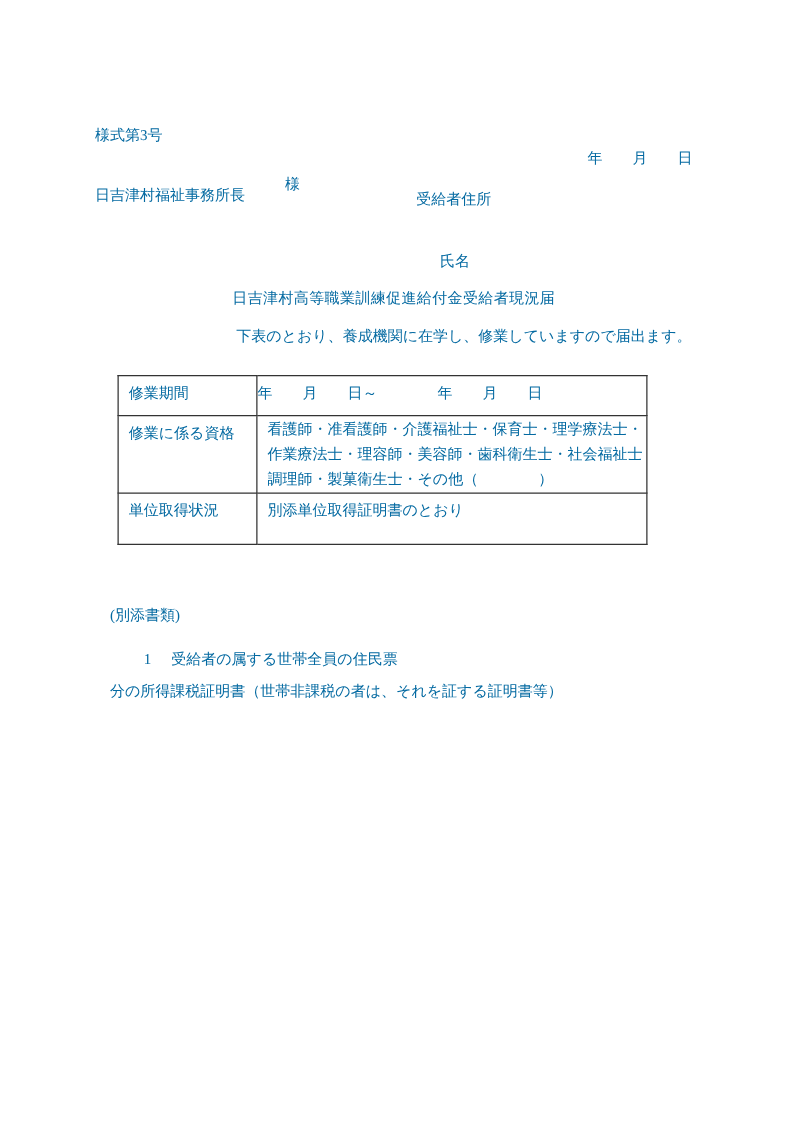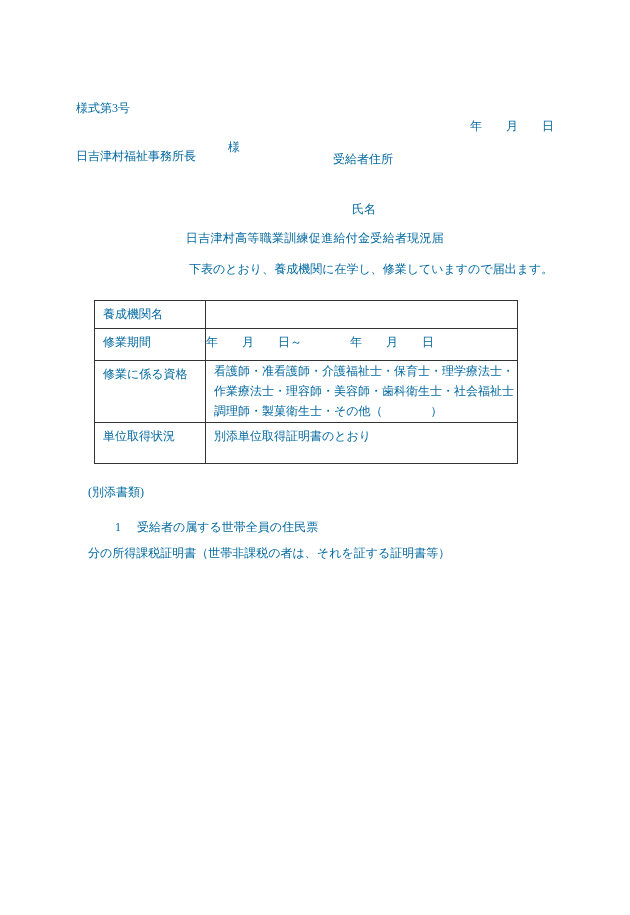--- a/index.html
+++ b/index.html
@@ -81,24 +81,20 @@
   <div class="line doc-title">日吉津村高等職業訓練促進給付金受給者現況届</div>
 
   <div class="line declaration">下表のとおり、養成機関に在学し、修業していますので届出ます。</div>
 
   <table class="form-table">
     <colgroup>
         <col class="c1">
         <col class="c2">
       </colgroup>
     <tbody>
-        <tr class="r1">
-      <td class="label-cell">養成機関名</td>
-      <td class="value-cell"></td>
-    </tr>
     <tr class="r2">
       <td class="label-cell">修業期間</td>
       <td class="value-cell period-cell">年　　月　　日～　　　　年　　月　　日</td>
     </tr>
     <tr class="r3">
       <td class="label-cell">修業に係る資格</td>
       <td class="value-cell">
         <div>看護師・准看護師・介護福祉士・保育士・理学療法士・</div>
         <div>作業療法士・理容師・美容師・歯科衛生士・社会福祉士・</div>
         <div>調理師・製菓衛生士・その他（　　　　）</div>

